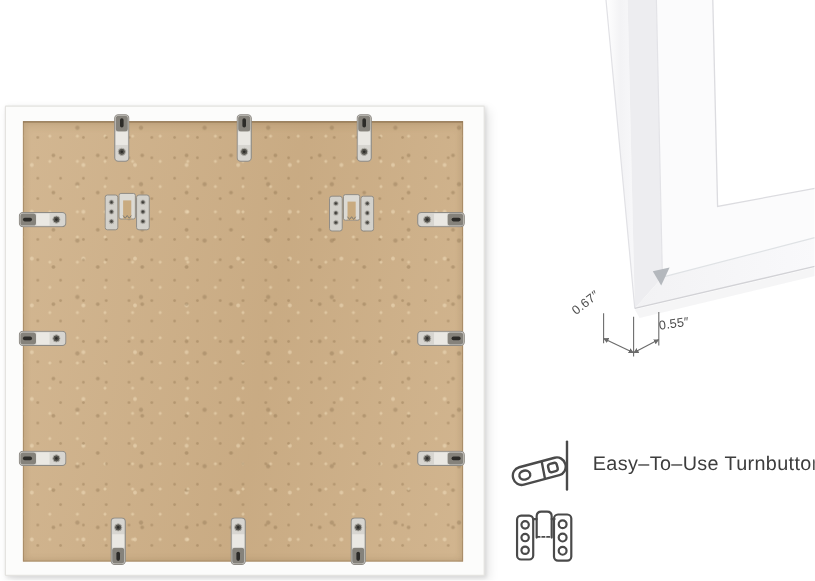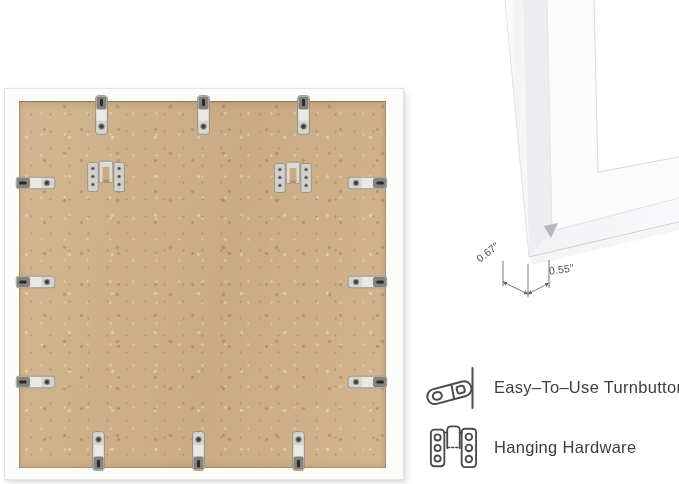--- a/index.html
+++ b/index.html
@@ -198,16 +198,15 @@
           <circle cx="10" cy="27" r="3.2"></circle>
           <circle cx="10" cy="38" r="3.2"></circle>
         <circle cx="42.5" cy="15.5" r="3.4"></circle>
           <circle cx="42.5" cy="27" r="3.4"></circle>
           <circle cx="42.5" cy="38.5" r="3.4"></circle>
         <path d="M20,27 V8.5 q0,-4 4,-4 h5 q4,0 4,4 V27"></path>
         <path d="M17,11 h3 M33,11 h2.5"></path>
         <path d="M20.5,26.5 H32.5" stroke-dasharray="2.2 2" stroke-width="1.5"></path>
       </g>
     </svg>
-    <span class="feature-label">Hanging Hardware</span>
   </div>
 
 </div>
 
 </body></html>

